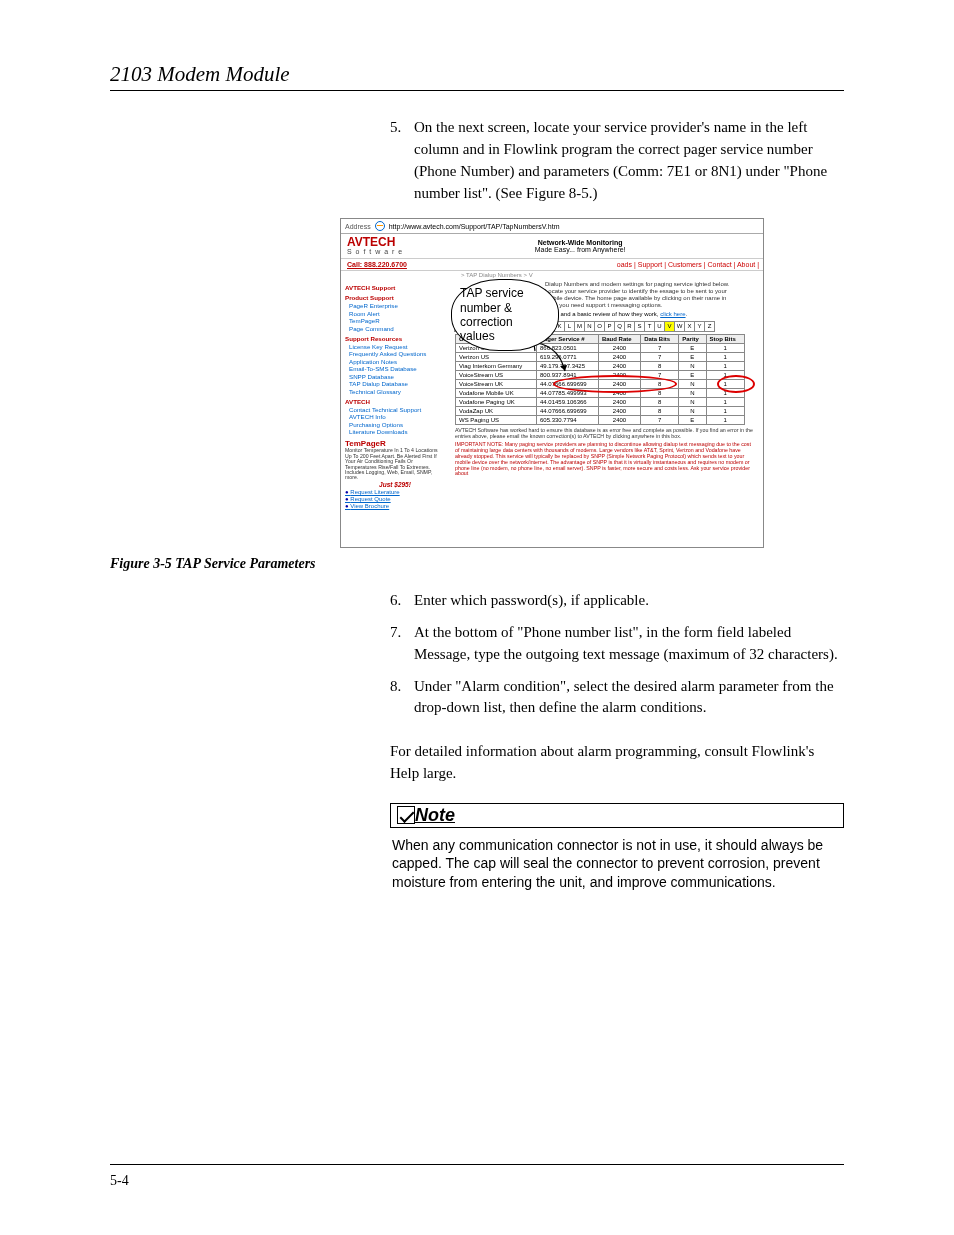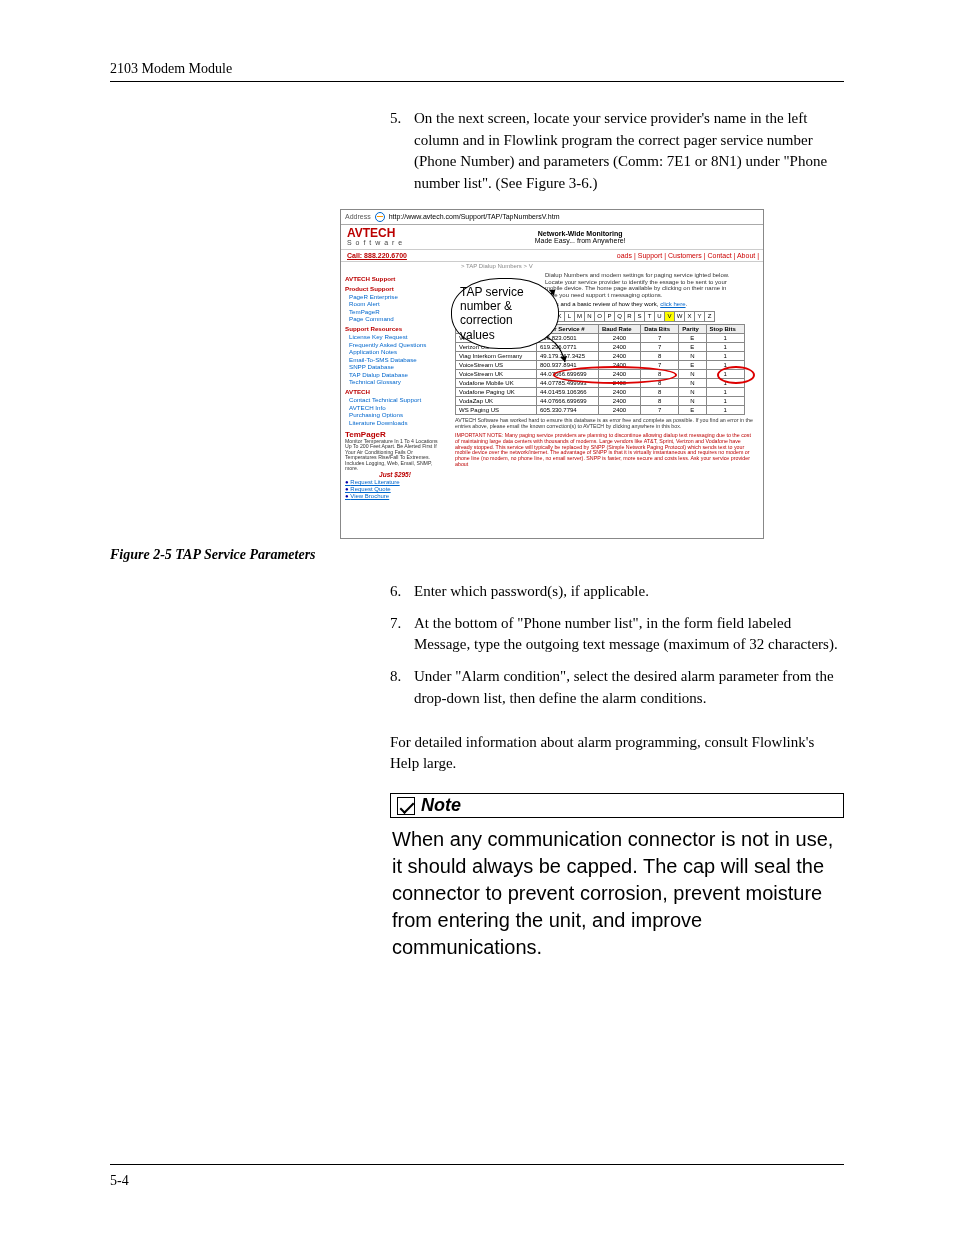--- a/index.html
+++ b/index.html
@@ -11,21 +11,22 @@
     width: 954px;
     height: 1235px;
     position: relative;
     box-sizing: border-box;
   }
   .page {
     padding: 60px 110px 40px 110px;
     box-sizing: border-box;
   }
   .header-block {
-    font-size: 14px;
+    font-style: italic;
+    font-size: 21px;
     line-height: 1.35;
     border-bottom: 1.5px solid #000;
     padding-bottom: 2px;
     margin-bottom: 26px;
   }
   .content-right {
     margin-left: 280px;
   }
   .num-list {
     font-size: 15px;
@@ -164,21 +165,21 @@
   }
   .main-area {
     flex: 1;
     position: relative;
     padding: 2px 4px 2px 0;
     font-size: 6px;
   }
   .callout-bubble {
     position: absolute;
     left: 2px;
-    top: 8px;
+    top: 0;
     width: 90px;
     background: #fff;
     border: 1px solid #000;
     border-radius: 48px / 34px;
     padding: 6px 8px;
     font-family: Arial, sans-serif;
     font-size: 12px;
     line-height: 1.2;
     text-align: left;
     z-index: 5;
@@ -251,21 +252,22 @@
     margin-bottom: 6px;
   }
   .note-box .note-hd {
     font-family: Arial, sans-serif;
     font-weight: bold;
     font-style: italic;
     font-size: 18px;
     padding: 1px 6px;
     display: flex;
     align-items: center;
-    gap: 6px;
+    gap: 0;
+    text-decoration: underline;
   }
   .check-icon {
     display: inline-block;
     width: 16px;
     height: 16px;
     border: 1.5px solid #000;
     position: relative;
   }
   .check-icon::after {
     content: "";
@@ -273,21 +275,21 @@
     left: 2px;
     top: 5px;
     width: 12px;
     height: 5px;
     border-left: 2px solid #000;
     border-bottom: 2px solid #000;
     transform: rotate(-45deg);
   }
   .note-body {
     font-family: Arial, sans-serif;
-    font-size: 20px;
+    font-size: 14px;
     line-height: 1.35;
     padding: 2px 2px 0 2px;
   }
   .page-num {
     position: absolute;
     left: 110px;
     bottom: 46px;
     font-size: 14px;
   }
   .footer-rule {
@@ -309,21 +311,21 @@
 <div class="page">
 
   <div class="header-block">
     <div>2103 Modem Module</div>
   </div>
 
   <div class="content-right">
     <div class="num-list">
       <div class="item">
         <div class="num">5.</div>
-        <div class="txt">On the next screen, locate your service provider's name in the left column and in Flowlink program the correct pager service number (Phone Number) and parameters (Comm: 7E1 or 8N1) under "Phone number list". (See Figure 3-6.)</div>
+        <div class="txt">On the next screen, locate your service provider's name in the left column and in Flowlink program the correct pager service number (Phone Number) and parameters (Comm: 7E1 or 8N1) under "Phone number list". (See Figure 8-5.)</div>
       </div>
     </div>
   </div>
 
   <div class="figure-wrap">
     <div class="figure-img">
 
       <div class="addr-bar">
         <span class="lbl">Address</span>
         <span style="display:inline-block;width:8px;height:8px;border:1px solid #06c;border-radius:50%;position:relative;">
@@ -521,21 +523,21 @@
           <div class="oval-red" style="left:104px; top:96px; width:120px; height:14px;"></div>
           <div class="oval-red" style="left:268px; top:96px; width:34px; height:14px;"></div>
 
           <div class="foot-note">AVTECH Software has worked hard to ensure this database is as error free and complete as possible. If you find an error in the entries above, please email the known correction(s) to AVTECH by clicking anywhere in this box.</div>
           <div class="foot-note red">IMPORTANT NOTE: Many paging service providers are planning to discontinue allowing dialup text messaging due to the cost of maintaining large data centers with thousands of modems. Large vendors like AT&amp;T, Sprint, Verizon and Vodafone have already stopped. This service will typically be replaced by SNPP (Simple Network Paging Protocol) which sends text to your mobile device over the network/internet. The advantage of SNPP is that it is virtually instantaneous and requires no modem or phone line (no modem, no phone line, no email server). SNPP is faster, more secure and costs less. Ask your service provider about</div>
         </div>
       </div>
     </div>
   </div>
 
-  <div class="figure-caption">Figure 2-5  TAP Service Parameters</div>
+  <div class="figure-caption">Figure 3-5  TAP Service Parameters</div>
 
   <div class="content-right">
     <div class="num-list">
       <div class="item">
         <div class="num">6.</div>
         <div class="txt">Enter which password(s), if applicable.</div>
       </div>
       <div class="item">
         <div class="num">7.</div>
         <div class="txt">At the bottom of "Phone number list", in the form field labeled Message, type the outgoing text message (maximum of 32 characters).</div>

